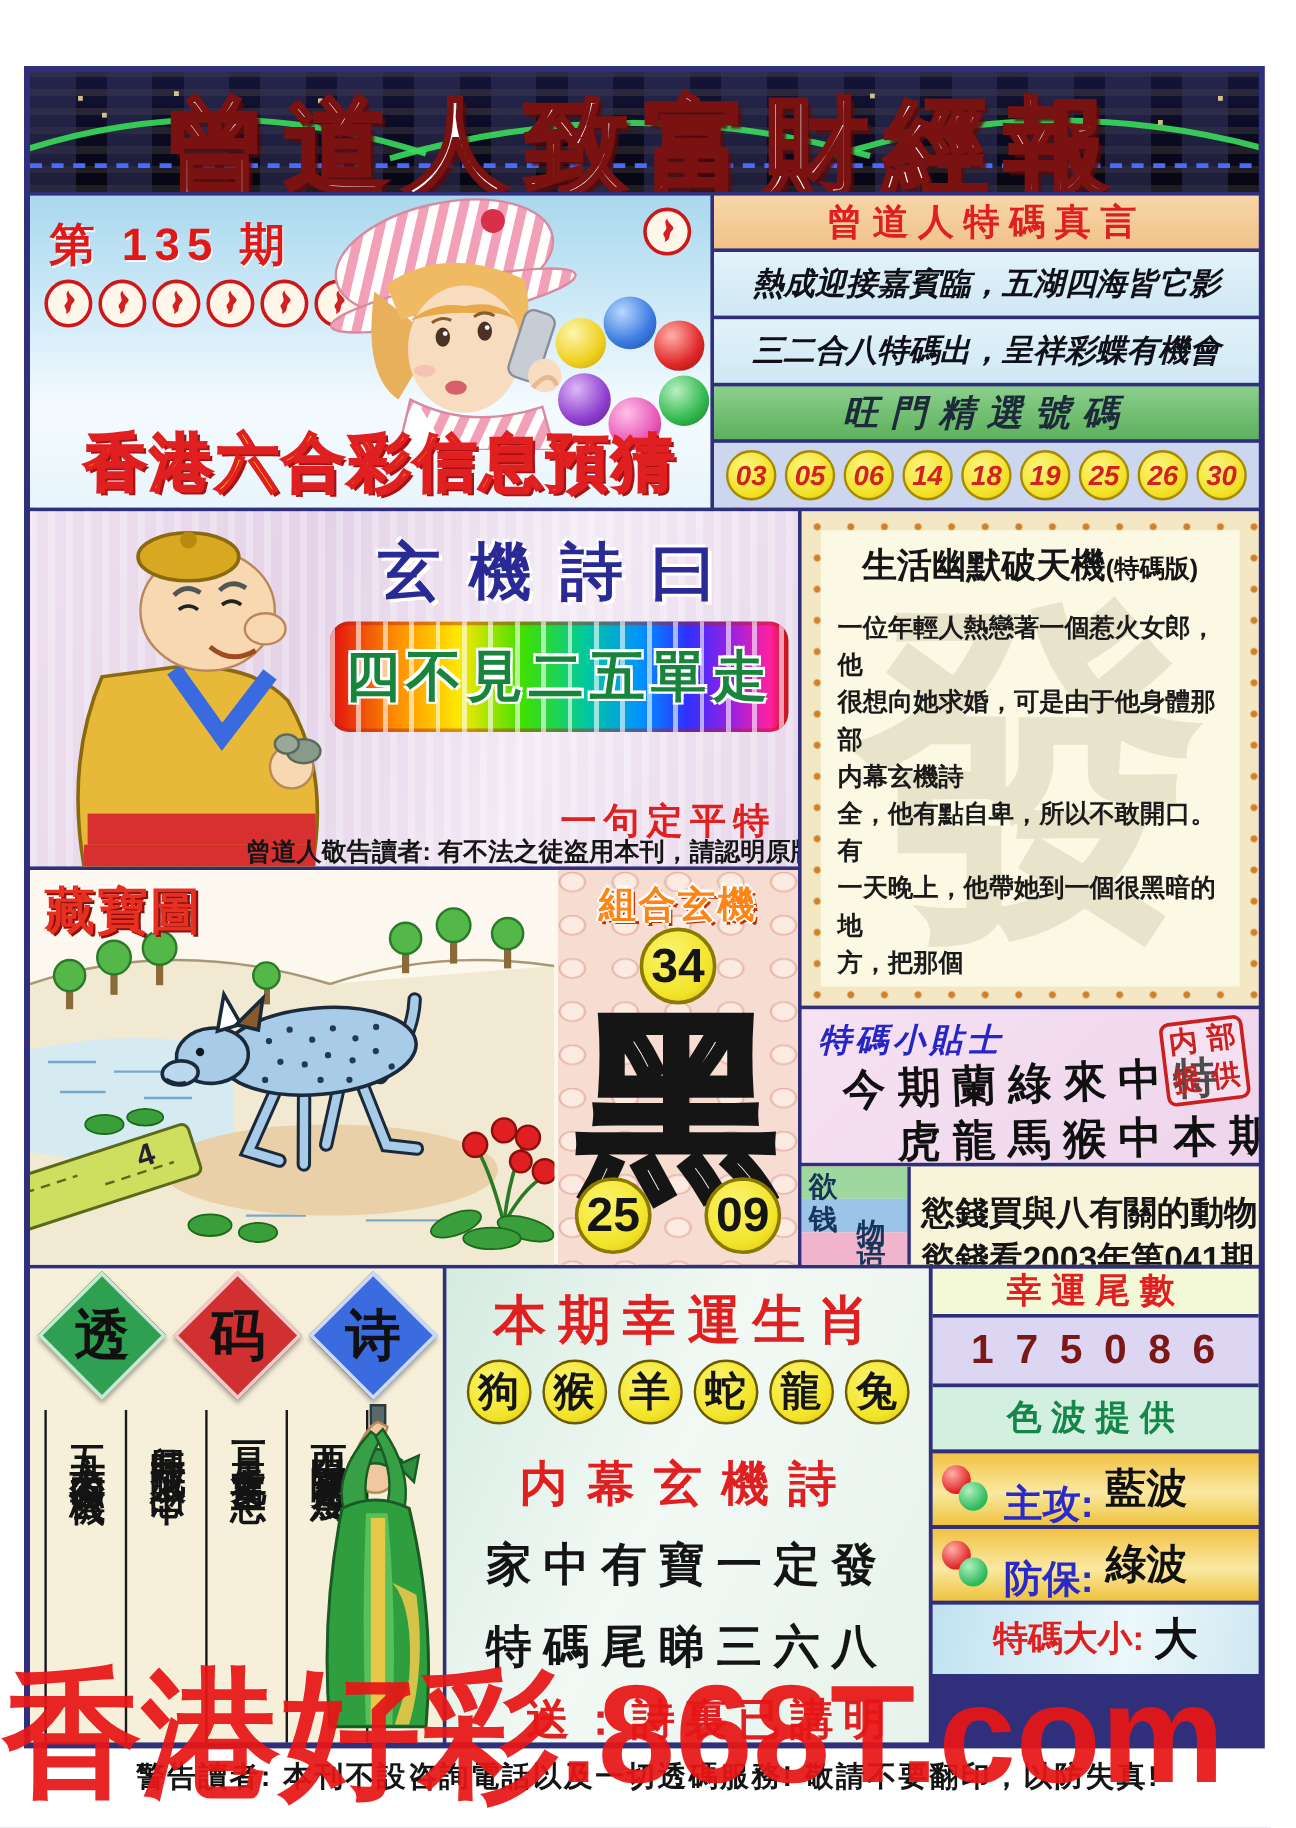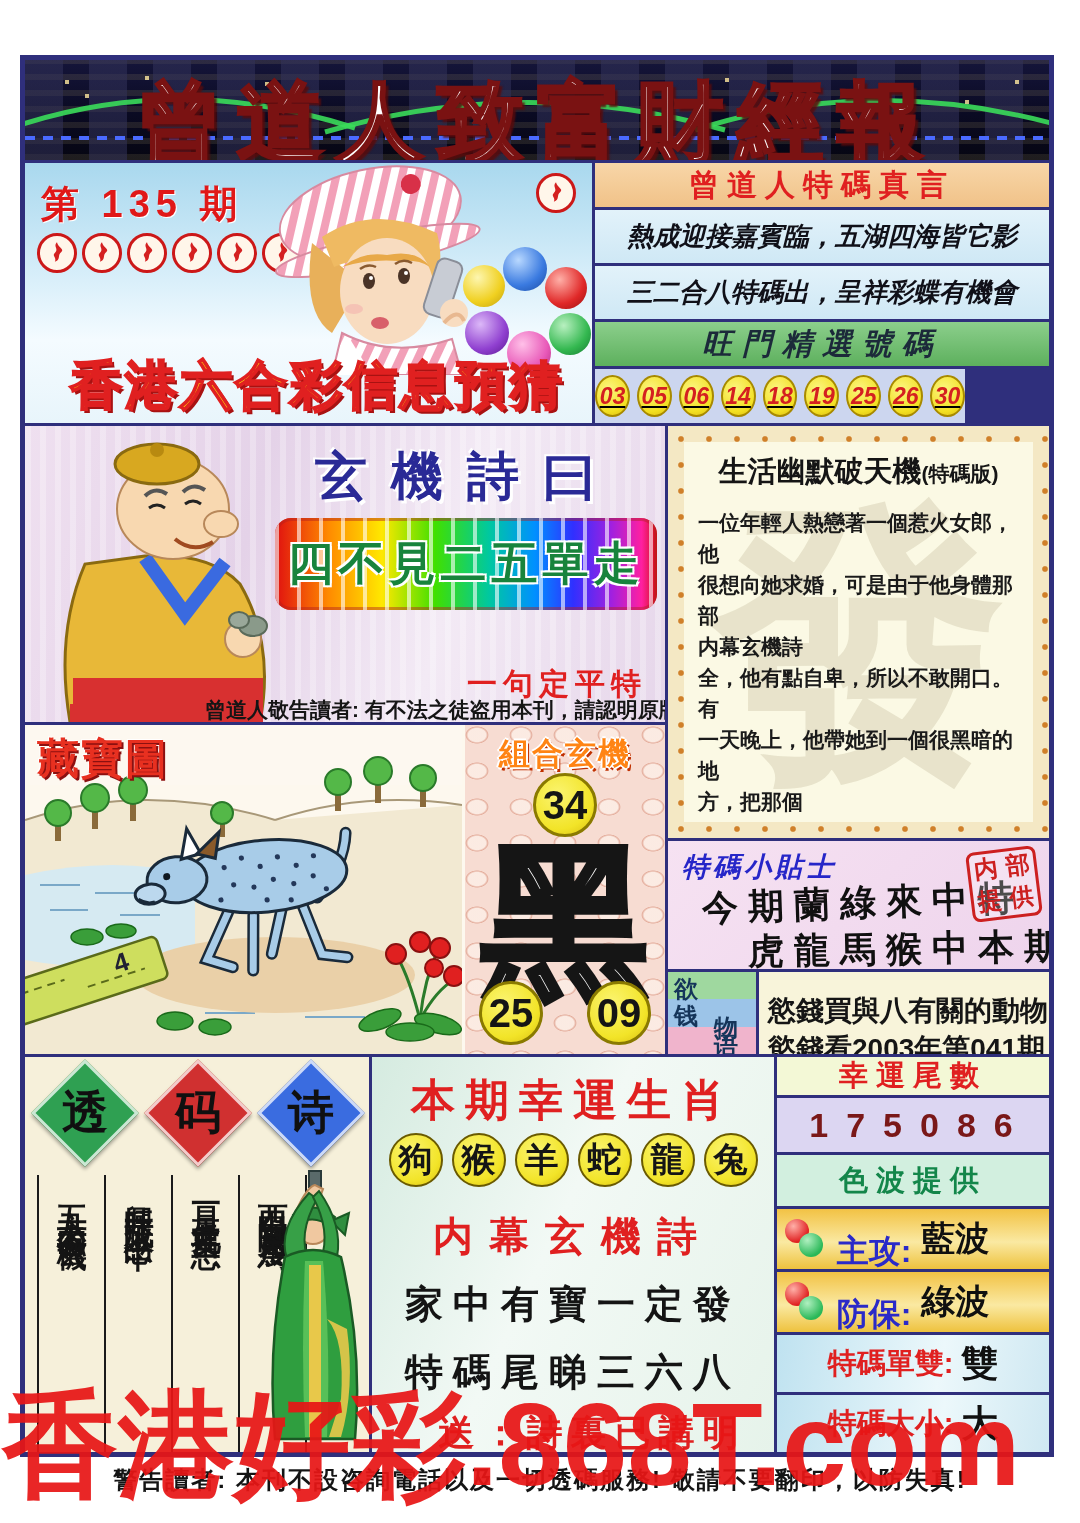--- a/index.html
+++ b/index.html
@@ -285,21 +285,21 @@
     </div>
     <div class="sec truth-line" style="left:575px;top:155px;width:454px;height:53px;">
       <span>熱成迎接嘉賓臨，五湖四海皆它影</span>
     </div>
     <div class="sec truth-line" style="left:575px;top:211px;width:454px;height:53px;">
       <span>三二合八特碼出，呈祥彩蝶有機會</span>
     </div>
     <div class="sec wang-header" style="left:575px;top:267px;width:454px;height:44px;">
       <span>旺門精選號碼</span>
     </div>
-    <div class="sec nums-row" style="left:575px;top:314px;width:370px;height:54px;text-decoration:underline;">
+    <div class="sec nums-row" style="left:575px;top:314px;width:454px;height:54px;">
       <span class="num-circle">03</span>
       <span class="num-circle">05</span>
       <span class="num-circle">06</span>
       <span class="num-circle">14</span>
       <span class="num-circle">18</span>
       <span class="num-circle">19</span>
       <span class="num-circle">25</span>
       <span class="num-circle">26</span>
       <span class="num-circle">30</span>
     </div>
@@ -578,24 +578,20 @@
       </div>
       <div class="rp-row rp-wave">
         <span class="ballicon">
           <i style="left:0;top:0;width:24px;height:24px;background:radial-gradient(circle at 35% 30%,#ffb0a8,#e02020 70%);"></i>
           <i style="left:14px;top:14px;width:24px;height:24px;background:radial-gradient(circle at 35% 30%,#b0f0c0,#2ab858 70%);"></i>
         </span>
         <span class="lbl">防保:</span>
         <span class="val">綠波</span>
       </div>
       <div class="rp-row rp-flag">
-        <span class="lbl">特碼單雙:</span>
-        <span class="val">雙</span>
-      </div>
-      <div class="rp-row rp-flag">
         <span class="lbl">特碼大小:</span>
         <span class="val">大</span>
       </div>
     </div>
 
   </div>
 
   <div class="warning">警告讀者: 本刊不設咨詢電話以及一切透碼服務! 敬請不要翻印，以防失真!</div>
   <div class="watermark">香港好彩.868T.com</div>
 </div>

